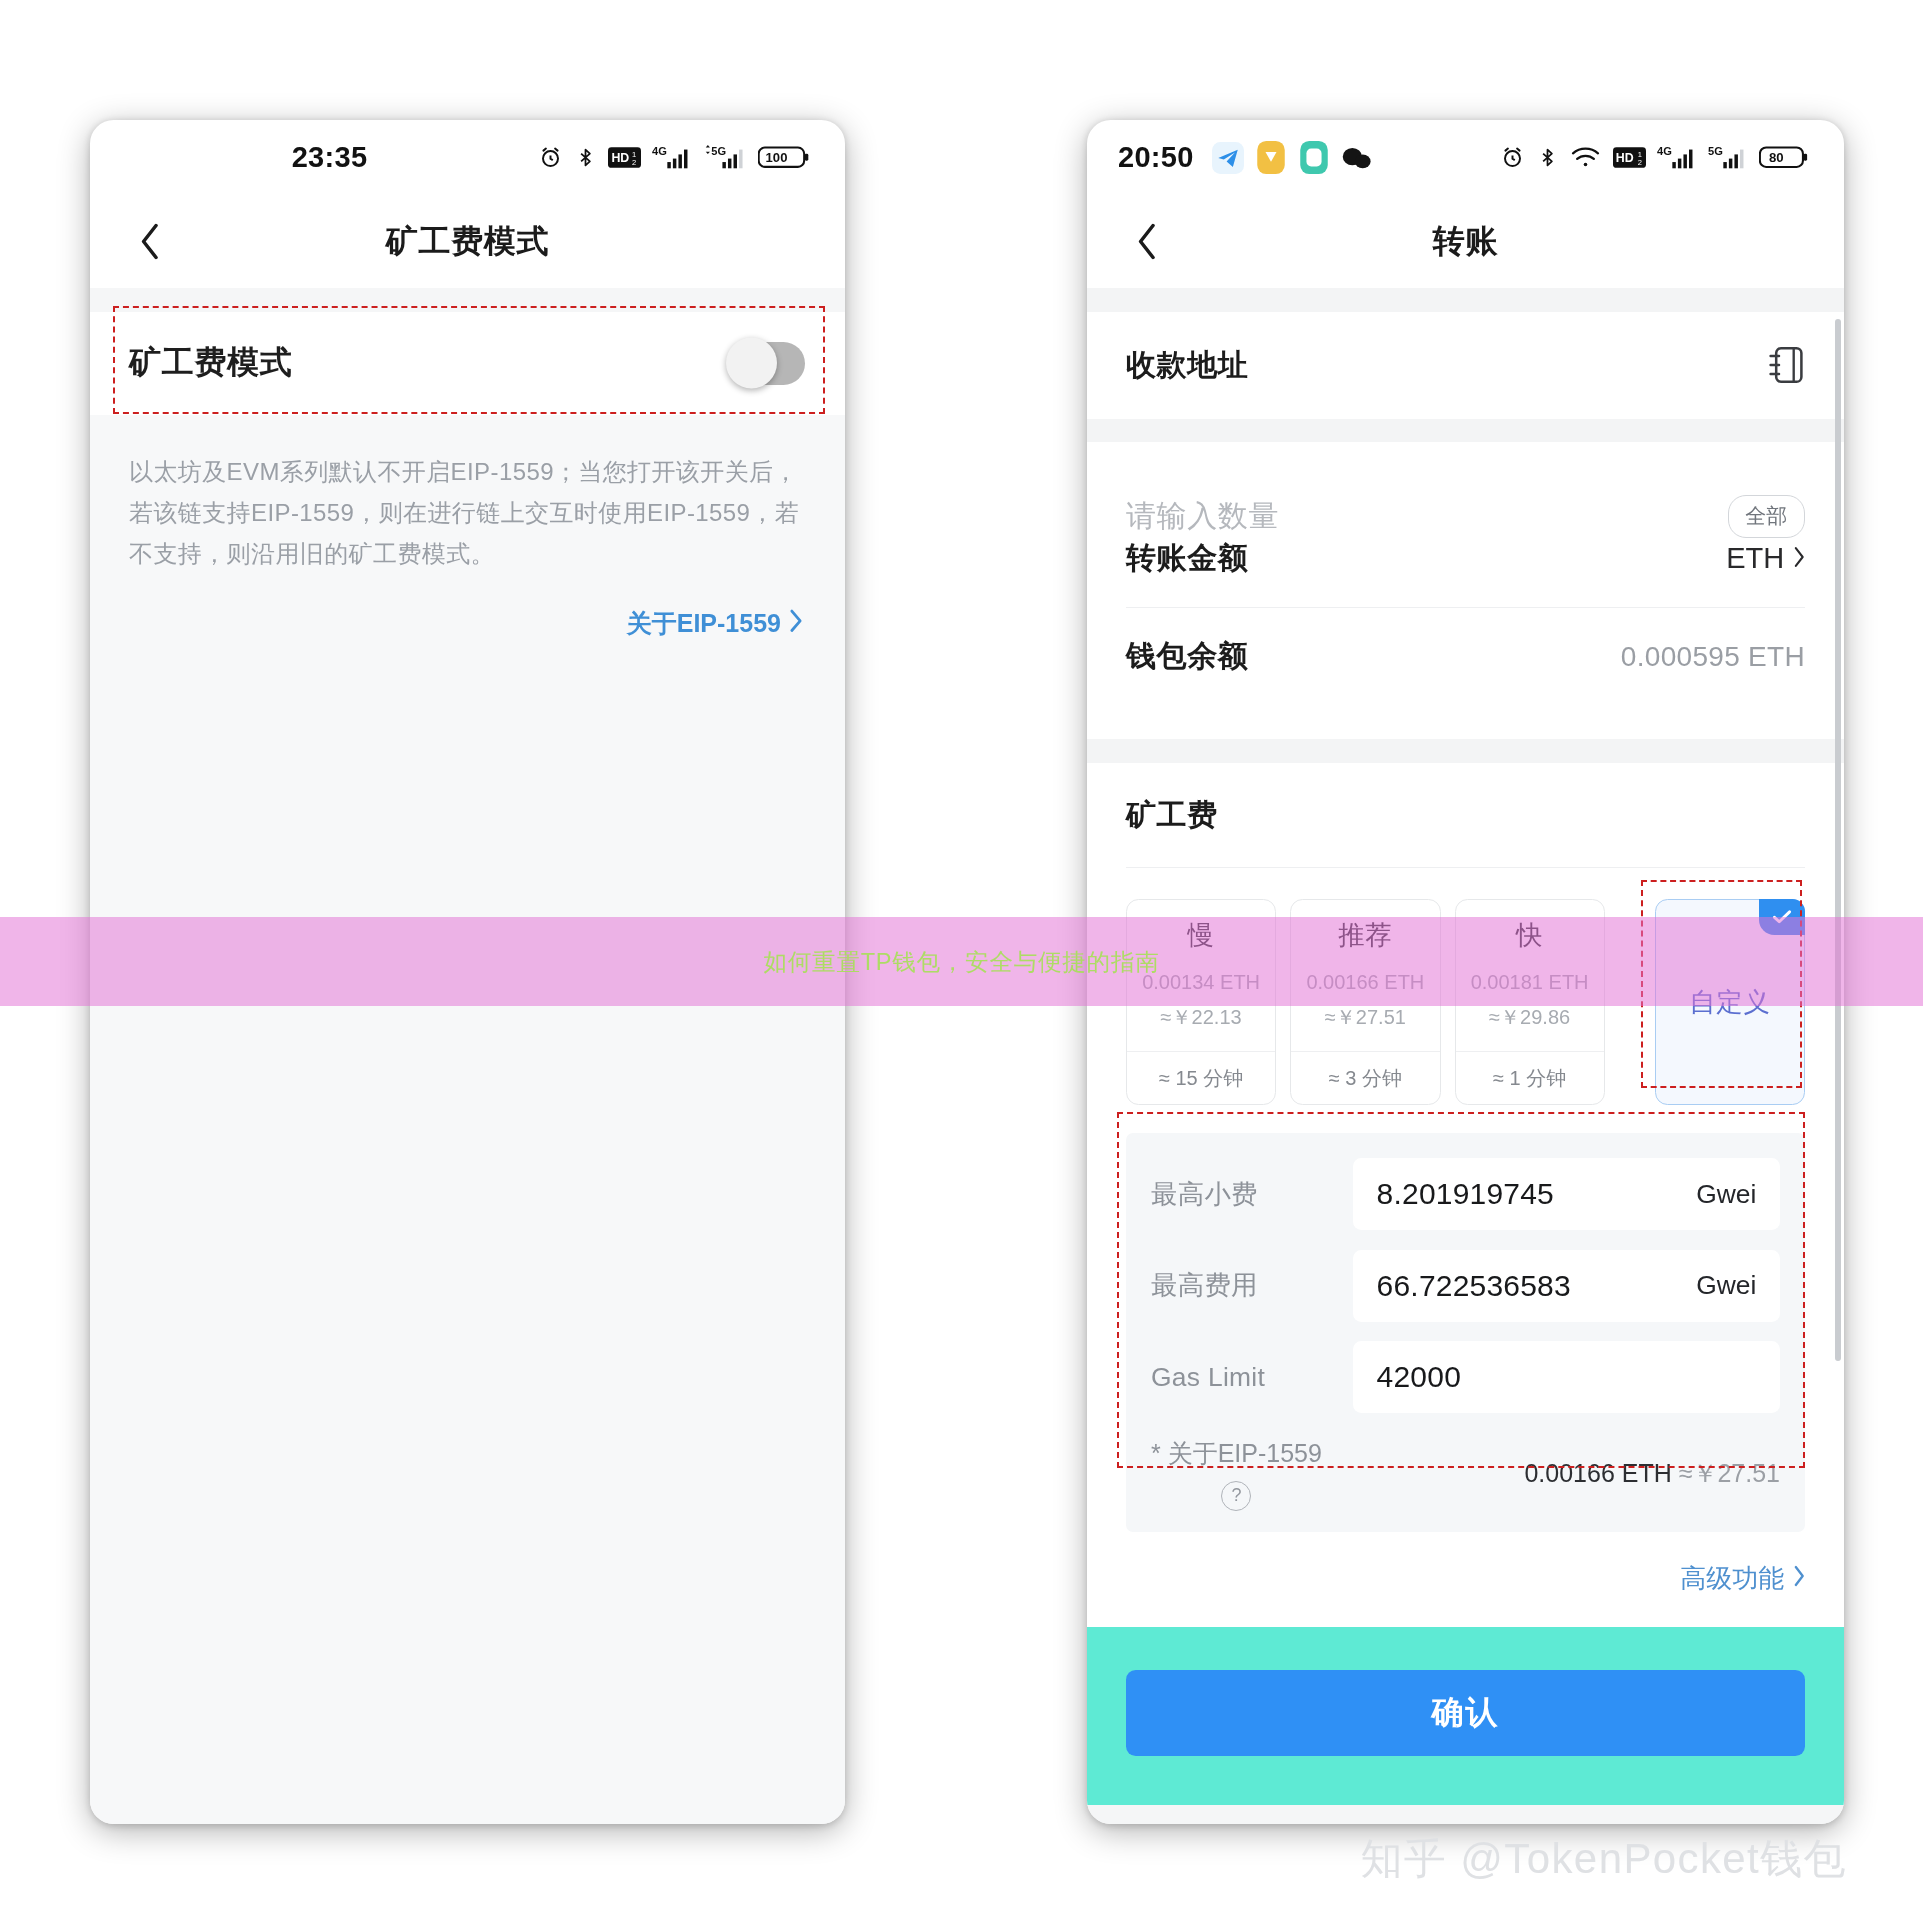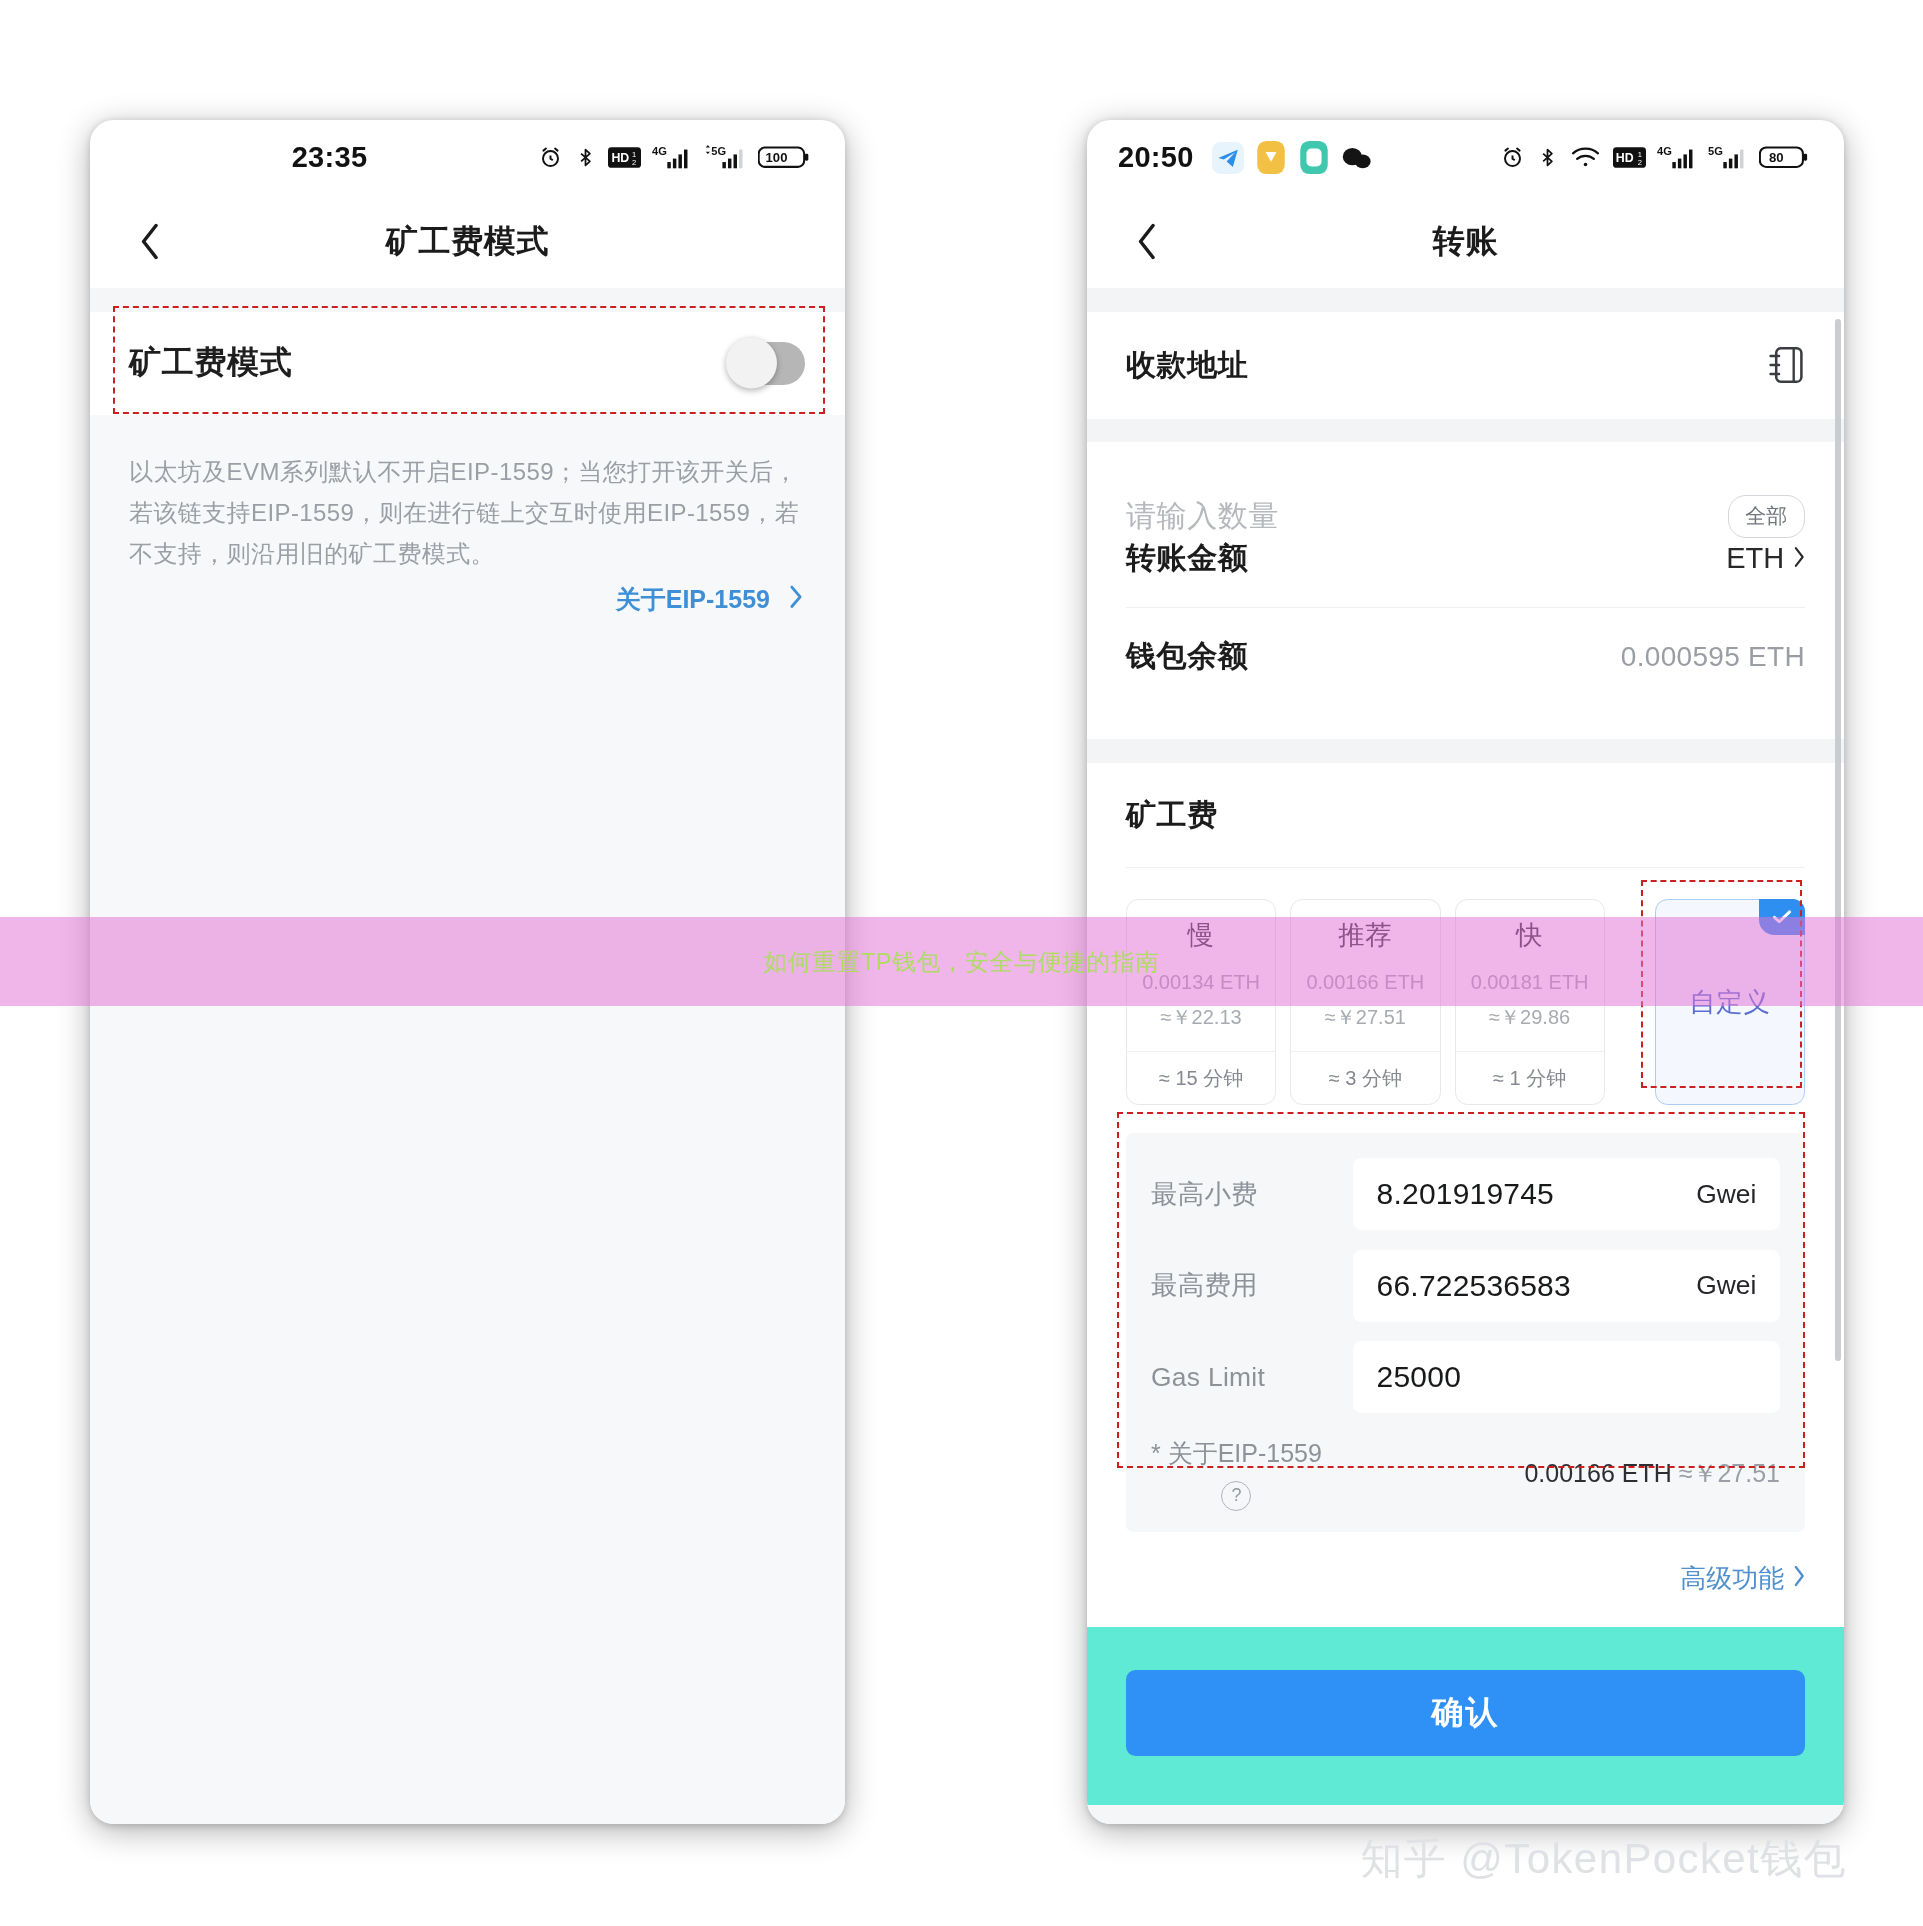--- a/index.html
+++ b/index.html
@@ -155,25 +155,25 @@
   .desc-block {
     padding: 36px 42px 0 39px;
   }
   .desc-text {
     font-size: 24px;
     line-height: 1.72;
     color: #9a9fa6;
     letter-spacing: 0.4px;
   }
   .desc-link {
-    margin-top: 9px;
+    margin-top: 33px;
     display: flex;
     align-items: center;
     justify-content: flex-end;
-    gap: 19px;
+    gap: 8px;
     font-size: 25px;
     color: #3f8fd6;
     font-weight: 600;
   }
 
   
   .r-scroll {
     position: relative;
     height: calc(100% - 168px);
     background: #f5f6f7;
@@ -755,21 +755,21 @@
           <span class="cp-label">最高费用</span>
           <div class="cp-input">
             <span class="cp-val">66.722536583</span>
             <span class="cp-unit">Gwei</span>
           </div>
         </div>
 
         <div class="cp-row">
           <span class="cp-label">Gas Limit</span>
           <div class="cp-input">
-            <span class="cp-val">25000</span>
+            <span class="cp-val">42000</span>
             <span class="cp-unit"></span>
           </div>
         </div>
 
         <div class="cp-foot">
           <div class="cp-foot-left">
             <span>* 关于EIP-1559</span>
             <span class="qmark">?</span>
           </div>
           <div class="cp-foot-right">

